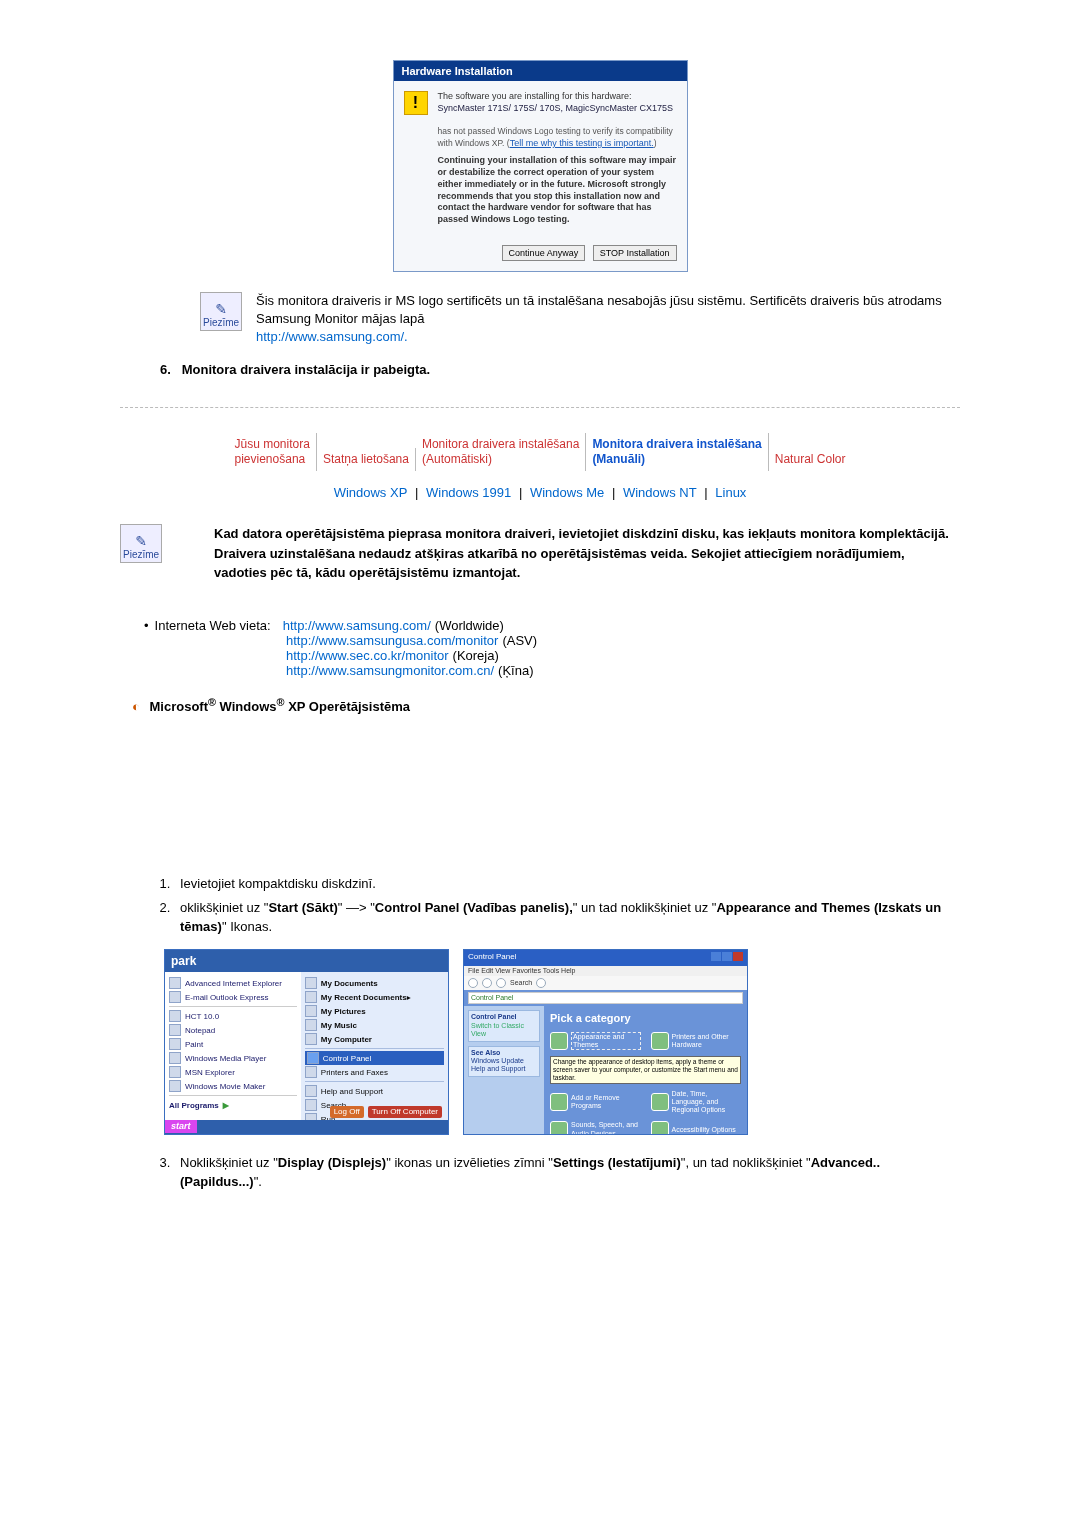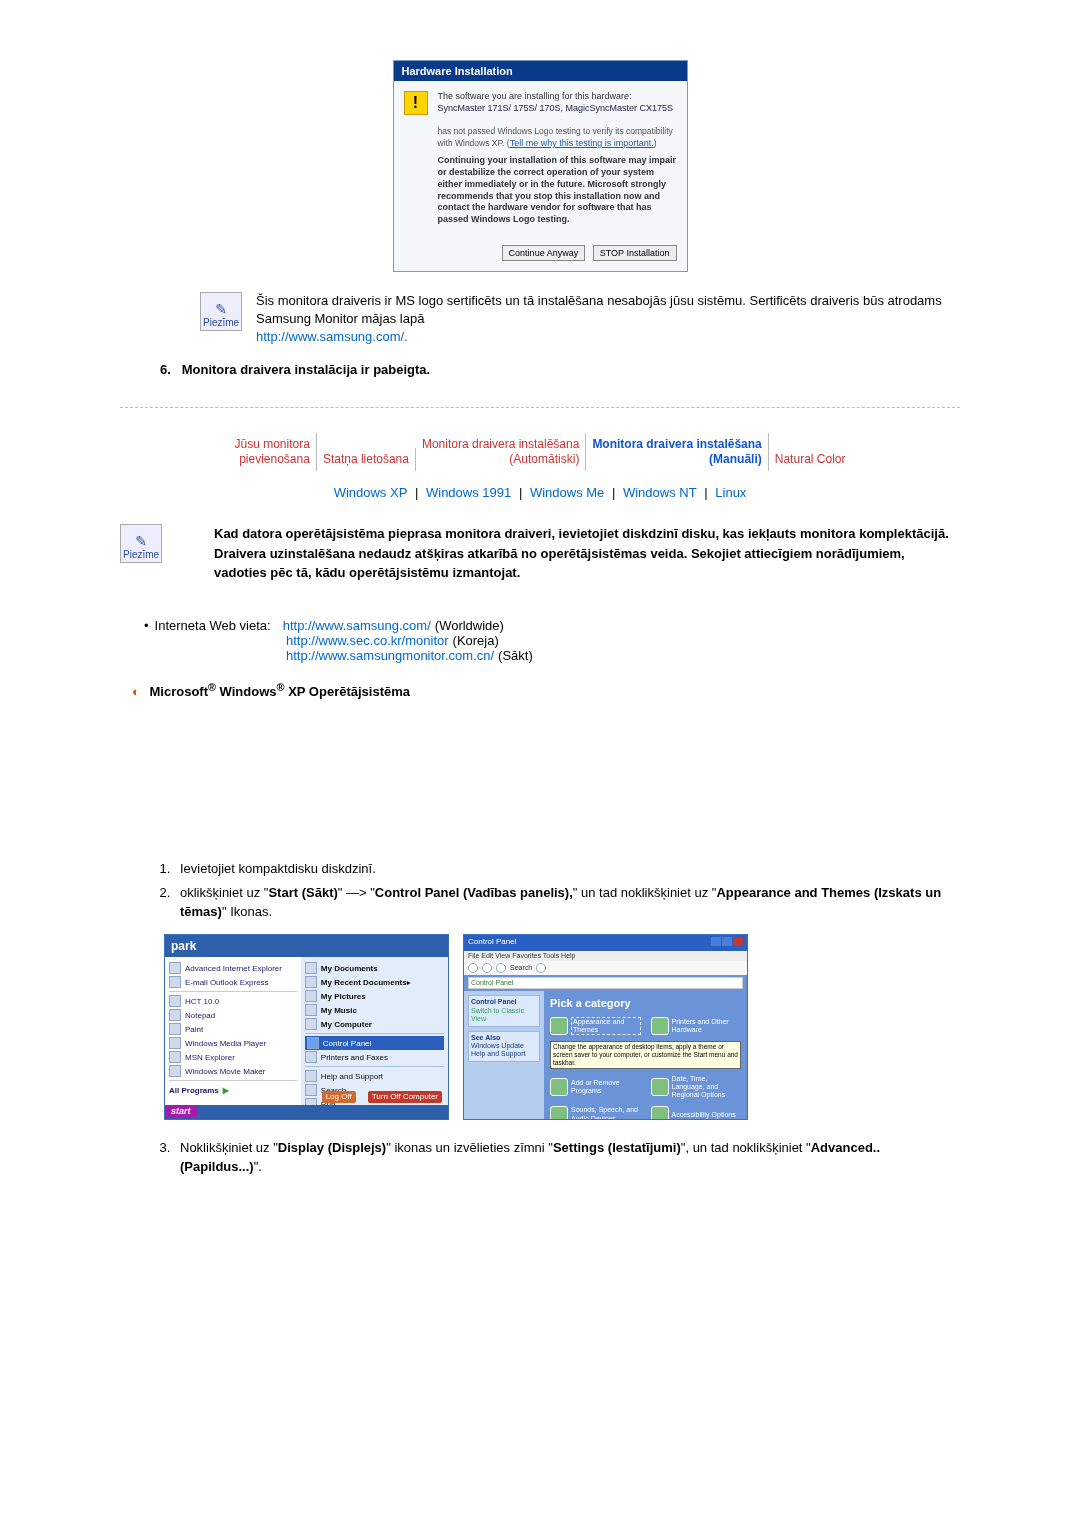--- a/index.html
+++ b/index.html
@@ -75,21 +75,21 @@
     justify-content: center;
     gap: 0;
     margin: 10px 0;
     white-space: nowrap;
   }
   .tab {
     font-size: 12px;
     color: #c33;
     padding: 4px 6px;
     border-right: 1px solid #bbb;
-    text-align: right;
+    text-align: left;
     line-height: 1.25;
   }
   .tab:last-child { border-right: none; }
   .tab.active { color: #1155cc; font-weight: bold; }
   .tab-sub { display: block; }
   .oslinks { text-align: center; margin: 14px 0 24px 0; font-size: 13px; }
   .oslinks span, .oslinks a { margin: 0 2px; }
   .oslinks .sep { color: #000; }
   .note2 { display: flex; align-items: flex-start; margin: 10px 0 16px 0; }
   .note2 .note-badge { margin-right: 12px; }
@@ -127,28 +127,28 @@
   .sm-left { width: 48%; background: #fff; padding: 4px 4px;}
   .sm-right { width: 52%; background: #e3ecfb; padding: 4px 4px;}
   .sm-item { display:flex; align-items:center; height:14px; font-size:8px; color:#1a1a6a;}
   .sm-item .ic {
     width:12px;height:12px;background:#cfd9ea;border:1px solid #8fa4c9;margin-right:4px;flex:none;
   }
   .sm-right .sm-item { color:#0a0a0a; }
   .sm-right .hl { background:#2a5fbf; color:#fff; padding:1px 2px;}
   .sm-right .hl .ic{background:#6aa0ef;}
   .sm-bottom {
-    position:absolute; bottom:16px; right:6px; display:flex; gap:12px;text-align:center;
+    position:absolute; bottom:16px; right:6px; display:flex; gap:4px;text-align:center;
   }
   .sm-btn { background:#d46a2a;color:#fff;padding:1px 4px;font-size:8px;border-radius:2px;}
   .sm-btn.red{background:#c0392b;}
   .sm-taskbar{
     position:absolute;bottom:0;left:0;right:0;height:14px;background:#2e5fab;
   }
-  .sm-start{background:#a21caf;color:#fff;font-size:9px;padding:1px 6px;display:inline-block;font-style:italic;font-weight:bold;}
+  .sm-start{background:#d946ef;color:#fff;font-size:9px;padding:1px 6px;display:inline-block;font-style:italic;font-weight:bold;}
   
   .cpanel { width: 285px; height: 186px; background:#6a93d8; position:relative;}
   .cp-title{background:#2a5fc4;color:#fff;font-size:8px;padding:2px 4px;display:flex;justify-content:space-between;}
   .cp-title .wbtns span{display:inline-block;width:10px;height:9px;background:#c0392b;margin-left:1px;}
   .cp-title .wbtns span.bl{background:#4a7fd8;}
   .cp-menu{background:#f0f0f0;font-size:7px;color:#333;padding:1px 4px;}
   .cp-tools{background:#f7f7f7;font-size:7px;padding:2px 4px;display:flex;gap:4px;align-items:center;}
   .cp-tools .tbtn{width:10px;height:10px;border:1px solid #9ab;background:#fff;border-radius:5px;}
   .cp-addr{background:#fff;border:1px solid #ccc;margin:2px 4px;font-size:7px;padding:1px 2px;color:#2a7a2a;}
   .cp-body{display:flex;height:130px;}
@@ -239,27 +239,32 @@
 
 <div class="links-bl">
   <div class="row">
     <span style="margin-right:6px;">•</span>
     <span>Interneta Web vieta:</span>
     <a style="margin-left:12px;">http://www.samsung.com/</a>
     <span style="margin-left:4px;">(Worldwide)</span>
   </div>
   <div class="row">
       <span class="indent"></span>
+    <a>http://www.samsungusa.com/monitor</a>
+    <span style="margin-left:4px;">(ASV)</span>
+  </div>
+  <div class="row">
+      <span class="indent"></span>
     <a>http://www.sec.co.kr/monitor</a>
     <span style="margin-left:4px;">(Koreja)</span>
   </div>
   <div class="row">
       <span class="indent"></span>
     <a>http://www.samsungmonitor.com.cn/</a>
-    <span style="margin-left:4px;">(Sākt)</span>
+    <span style="margin-left:4px;">(Ķīna)</span>
   </div>
 </div>
 
 <div class="section-head">
   <span class="bullet">◐</span>
   <span>Microsoft</span><sup>®</sup>
   <span> Windows</span><sup>®</sup>
   <span> XP Operētājsistēma</span>
 </div>
 

